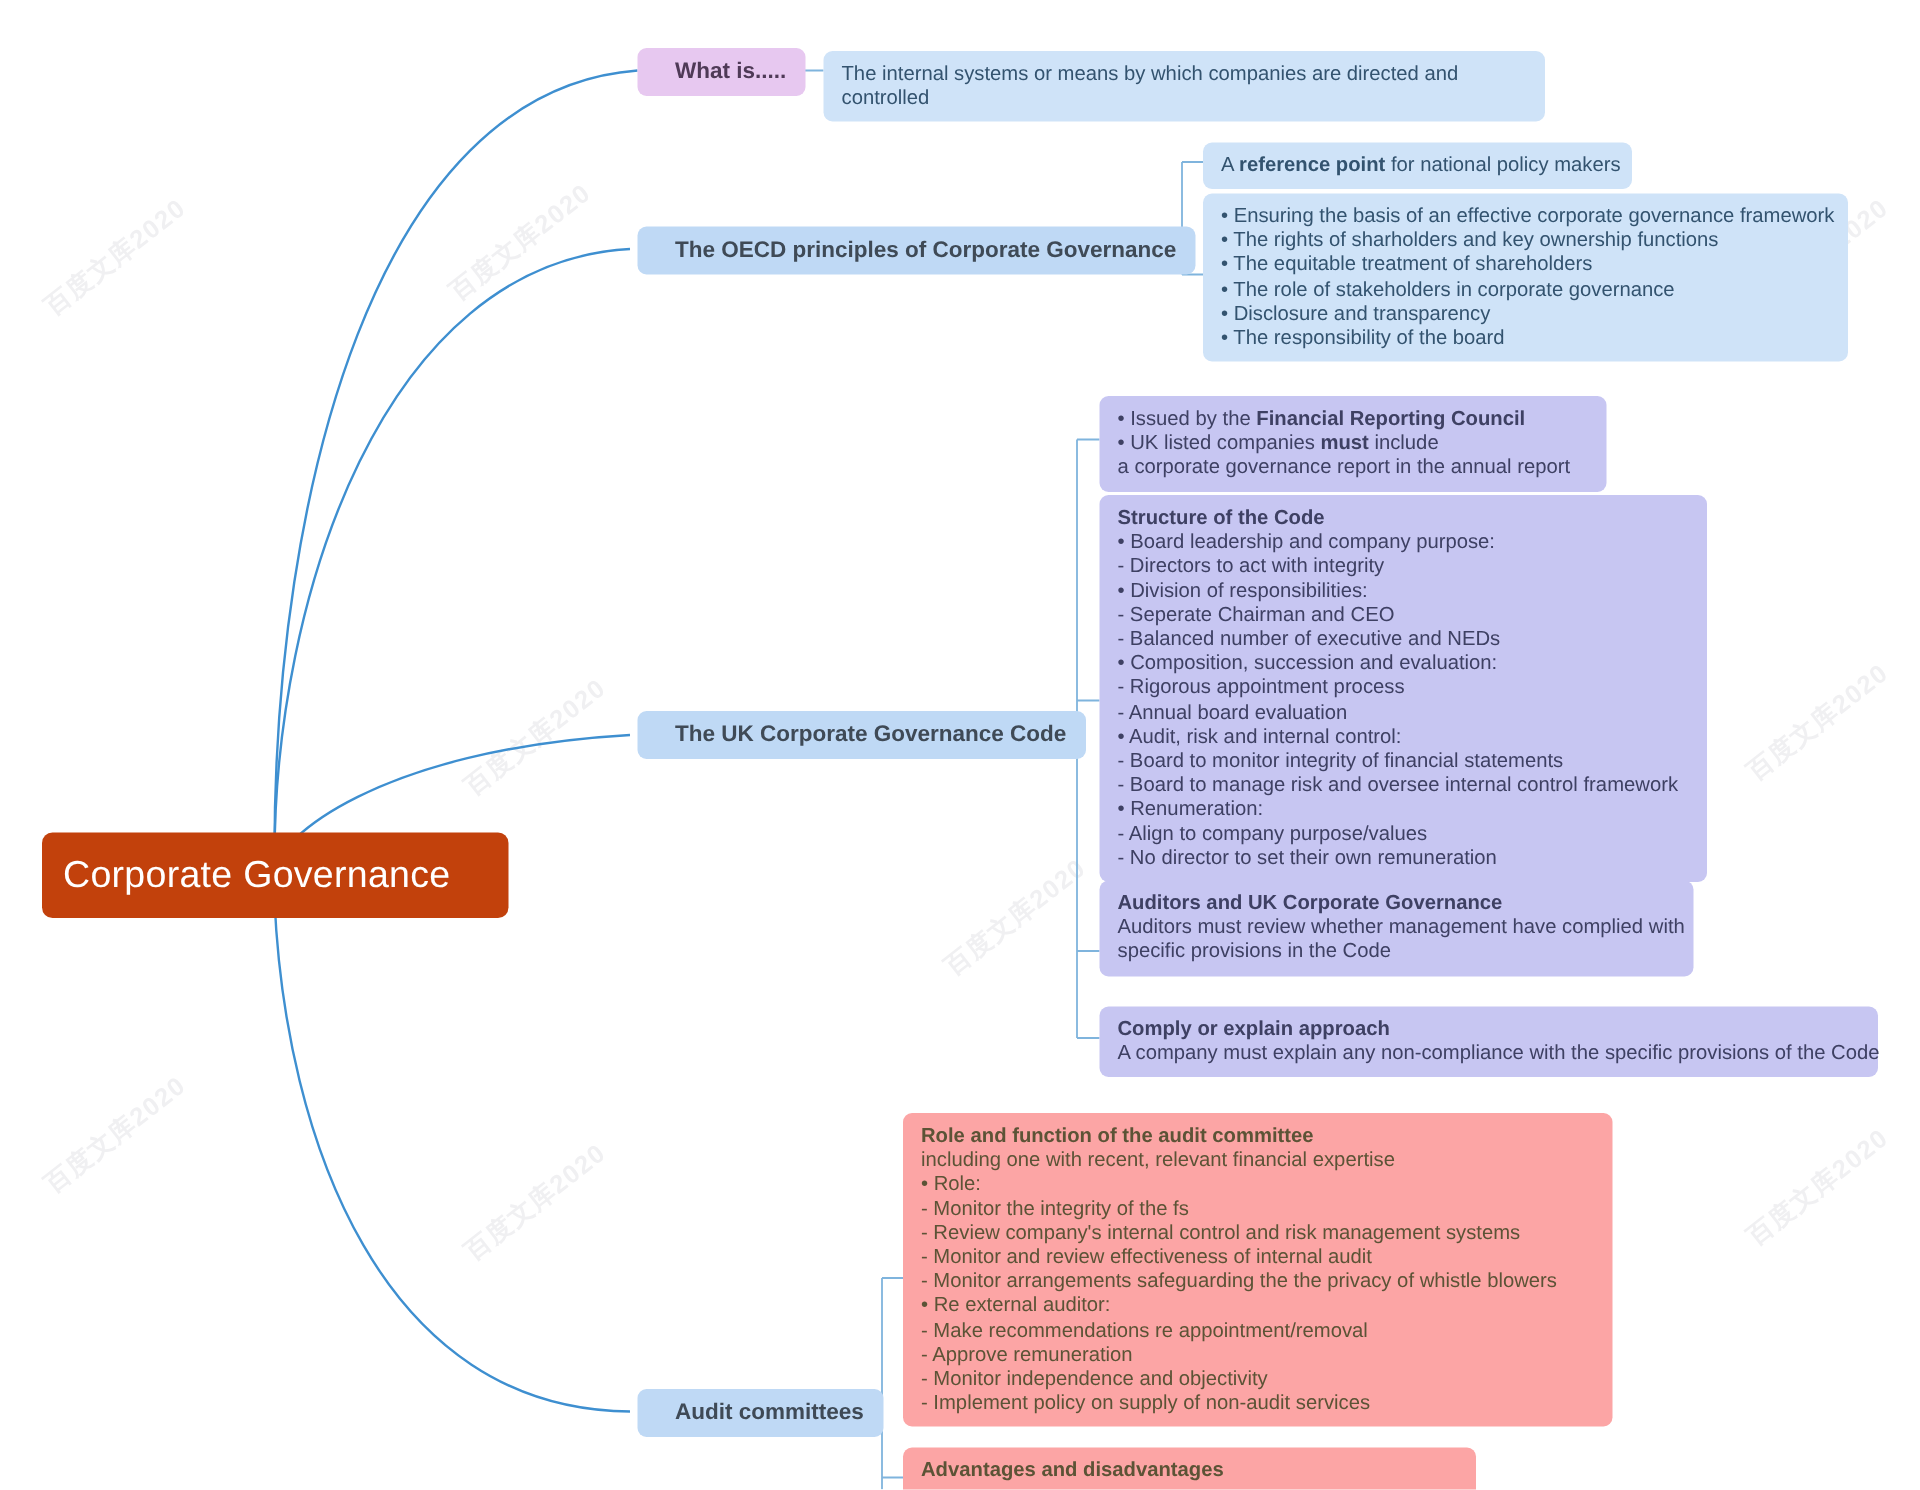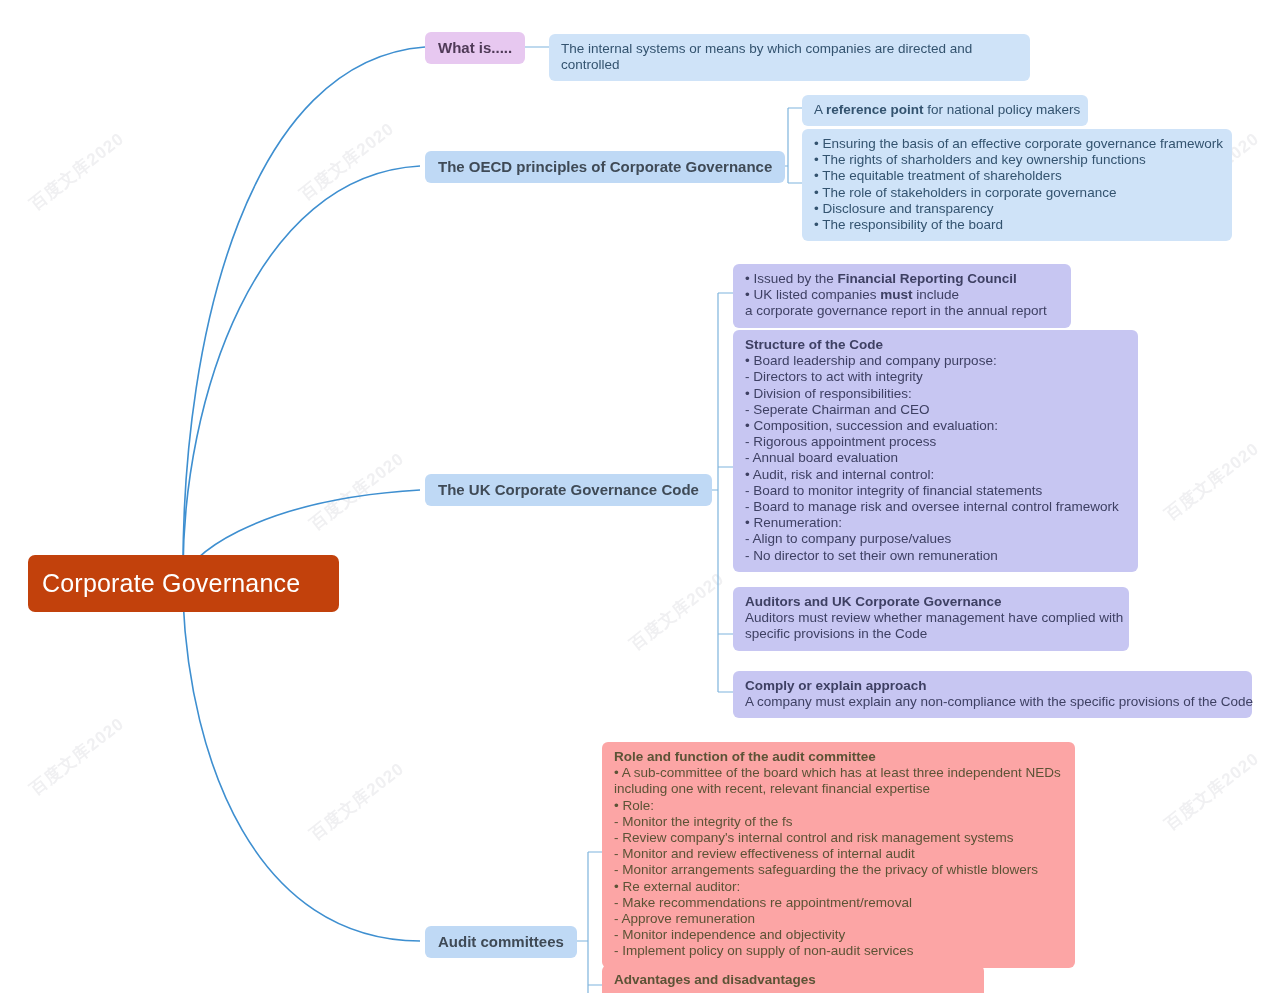--- a/index.html
+++ b/index.html
@@ -57,21 +57,21 @@
     padding-left: 14px;
     color: #ffffff;
     font-size: 25px;
     font-weight: 400;
     letter-spacing: .2px;
   }
   
   .topic {
     display: flex;
     align-items: center;
-    padding: 7px 13px 8px 13px;
+    padding: 7px 13px 8px 25px;
     font-size: 15px;
     font-weight: bold;
     color: #3f4a56;
     border-radius: 6px;
     background: #bfd9f5;
     white-space: nowrap;
   }
   .topic.purple {
     background: #e7c8f0;
     color: #4f3a57;
@@ -173,20 +173,21 @@
     <span class="li"><span>• UK listed companies </span><b>must</b><span> include</span></span>
     <span class="li">a corporate governance report in the annual report</span>
   </div>
 
   <div class="leaf violet" style="left:733px; top:330px; width:405px;">
     <span class="hd">Structure of the Code</span>
     <span class="li">• Board leadership and company purpose:</span>
     <span class="li">- Directors to act with integrity</span>
     <span class="li">• Division of responsibilities:</span>
     <span class="li">- Seperate Chairman and CEO</span>
+    <span class="li">- Balanced number of executive and NEDs</span>
     <span class="li">• Composition, succession and evaluation:</span>
     <span class="li">- Rigorous appointment process</span>
     <span class="li">- Annual board evaluation</span>
     <span class="li">• Audit, risk and internal control:</span>
     <span class="li">- Board to monitor integrity of financial statements</span>
     <span class="li">- Board to manage risk and oversee internal control framework</span>
     <span class="li">• Renumeration:</span>
     <span class="li">- Align to company purpose/values</span>
     <span class="li">- No director to set their own remuneration</span>
   </div>
@@ -201,21 +202,20 @@
     <span class="hd">Comply or explain approach</span>
     <span class="li">A company must explain any non-compliance with the specific provisions of the Code</span>
   </div>
 
   <div class="node topic" style="left:425px; top:926px;">
     <span>Audit committees</span>
   </div>
 
   <div class="leaf cream" style="left:602px; top:742px; width:473px;">
     <span class="hd">Role and function of the audit committee</span>
-    <span class="li">• A sub-committee of the board which has at least three independent NEDs</span>
     <span class="li">including one with recent, relevant financial expertise</span>
     <span class="li">• Role:</span>
     <span class="li">- Monitor the integrity of the fs</span>
     <span class="li">- Review company's internal control and risk management systems</span>
     <span class="li">- Monitor and review effectiveness of internal audit</span>
     <span class="li">- Monitor arrangements safeguarding the the privacy of whistle blowers</span>
     <span class="li">• Re external auditor:</span>
     <span class="li">- Make recommendations re appointment/removal</span>
     <span class="li">- Approve remuneration</span>
     <span class="li">- Monitor independence and objectivity</span>

